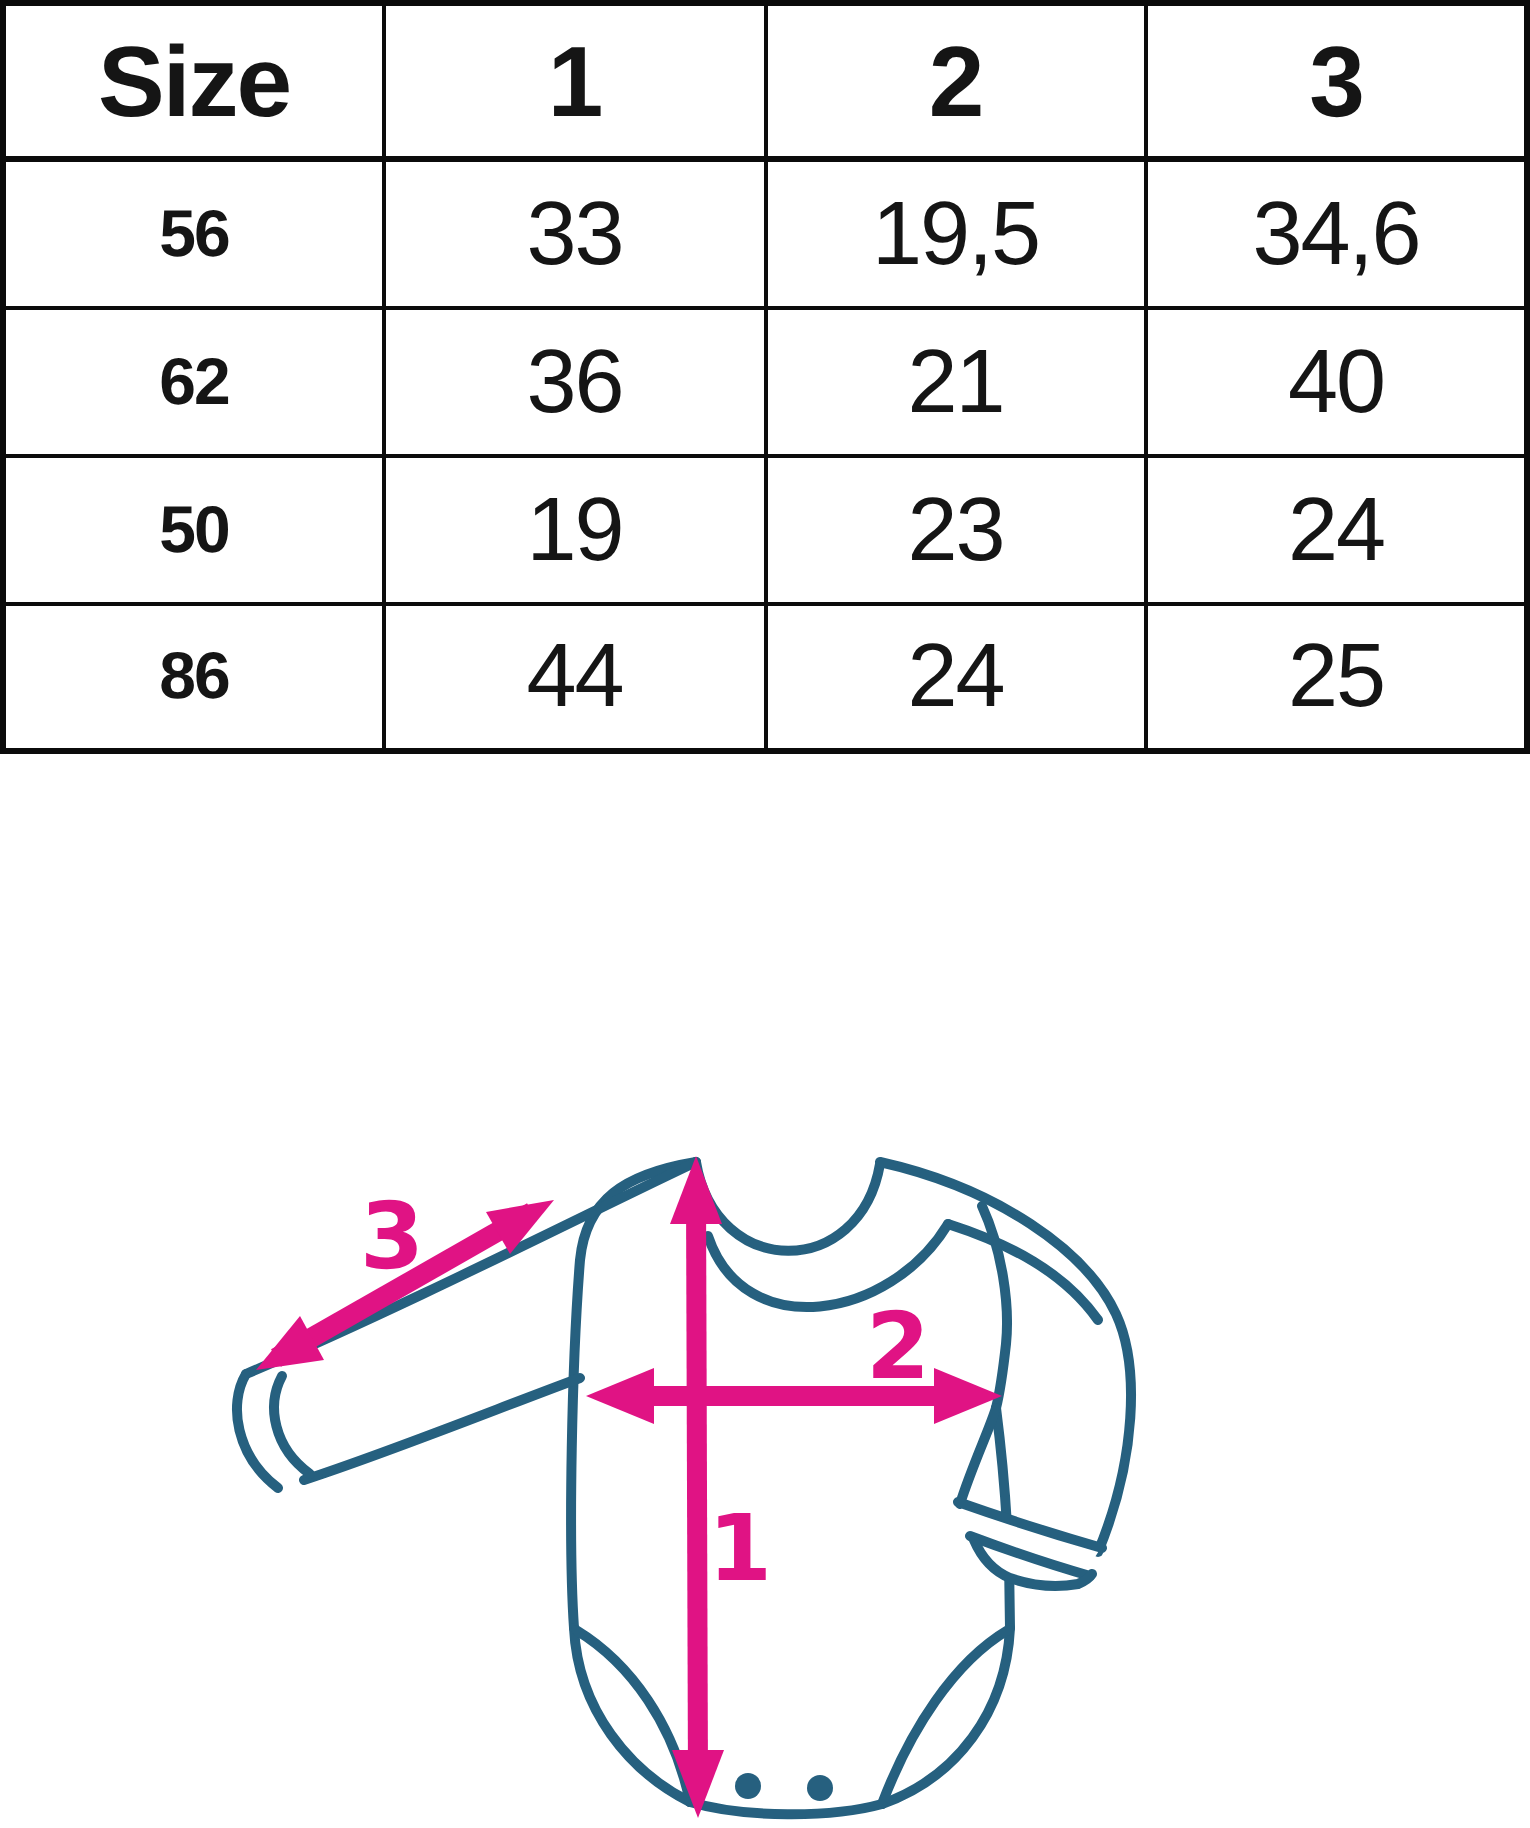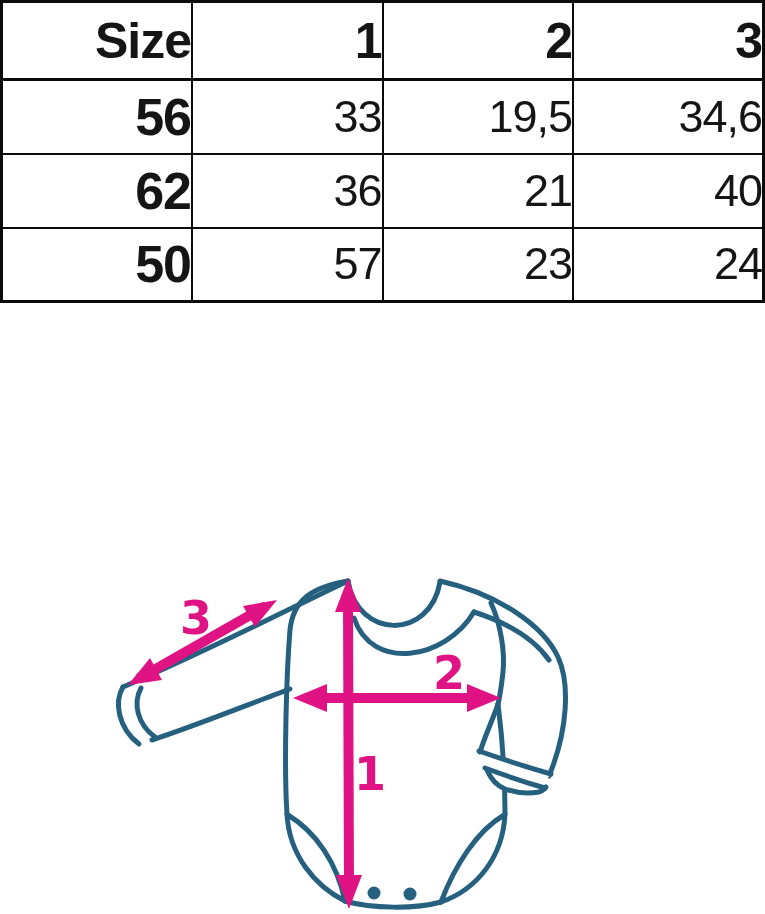--- a/index.html
+++ b/index.html
@@ -12,34 +12,34 @@
     overflow:hidden;
   }
   table.size-table {
     width:765px;
     border-collapse:collapse;
     table-layout:fixed;
     border:3px solid #0b0b0b;
   }
   .size-table th, .size-table td {
     border:2px solid #0b0b0b;
-    text-align:right;
+    text-align:center;
     vertical-align:middle;
     padding:0;
     color:#151515;
     letter-spacing:-1px;
   }
   .size-table thead tr { height:78px; }
   .size-table thead th {
     font-size:50px;
     font-weight:700;
     border-bottom:3px solid #0b0b0b;
   }
   .size-table tbody tr { height:74px; }
-  .size-table tbody th { font-size:52px; font-weight:700; }
+  .size-table tbody th { font-size:33px; font-weight:700; }
   .size-table tbody td { font-size:45px; font-weight:400; }
 
   .figure-layer {
     position:absolute;
     left:0; top:0;
     width:765px; height:914px;
     pointer-events:none;
   }
   .outline { stroke:#26607f; stroke-width:5; fill:none; stroke-linecap:round; stroke-linejoin:round; }
   .outline-fill { fill:#26607f; stroke:none; }
@@ -74,23 +74,29 @@
         <td>34,6</td>
       </tr>
       <tr>
         <th>62</th>
         <td>36</td>
         <td>21</td>
         <td>40</td>
       </tr>
       <tr>
         <th>50</th>
-        <td>57</td>
+        <td>19</td>
         <td>23</td>
         <td>24</td>
+      </tr>
+      <tr>
+        <th>86</th>
+        <td>44</td>
+        <td>24</td>
+        <td>25</td>
       </tr>
     </tbody>
 </table>
 
 <svg class="figure-layer" viewBox="0 0 765 914" width="765" height="914" xmlns="http://www.w3.org/2000/svg">
 
   <g>
 
     <path class="outline" d="M 348,581 C 312,587 293,600 290,630 C 286,680 284,770 287,814"></path>
 

